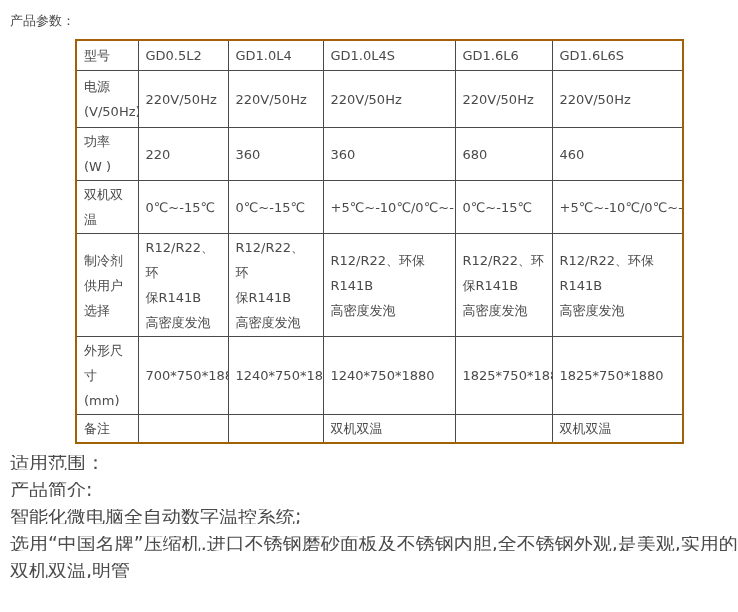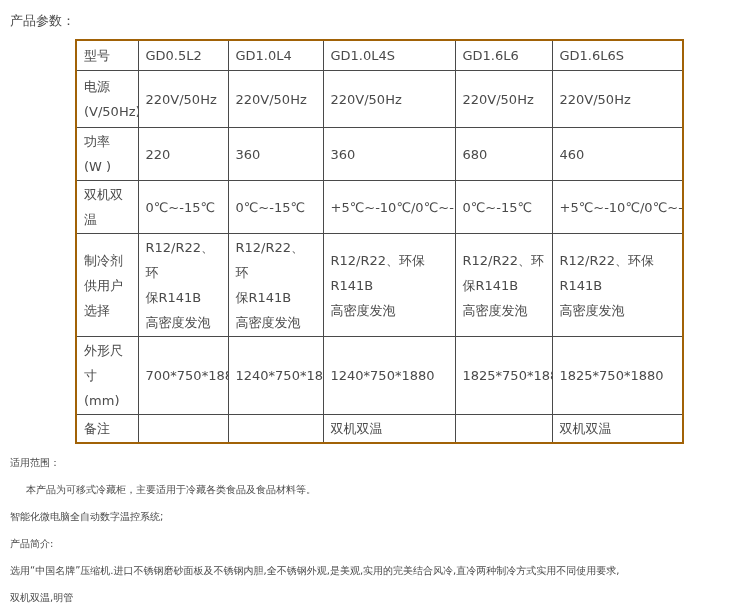--- a/index.html
+++ b/index.html
@@ -50,21 +50,21 @@
   tr.r1 td { height: 54px; }
   tr.r2 td { height: 45px; }
   tr.r3 td { height: 21px; }
   tr.r4 td { height: 80px; }
   tr.r5 td { height: 47px; }
   tr.r6 td { height: 23px; }
   .body-text {
     margin-top: 11px;
   }
   .line {
-    font-size: 10px;
+    font-size: 19px;
     line-height: 15px;
     margin: 0 0 12px 0;
     white-space: nowrap;
     overflow: hidden;
   }
   .line.indent {
     padding-left: 16px;
   }
 </style>
 </head>
@@ -150,21 +150,20 @@
         <td></td>
         <td>双机双温</td>
         <td></td>
         <td>双机双温</td>
       </tr>
     </tbody>
   </table>
 
   <div class="body-text">
     <p class="line">适用范围：</p>
-    <p class="line indent">本产品为可移式冷藏柜，主要适用于冷藏各类食品及食品材料等。</p>
+    <p class="line">产品简介:</p>
     <p class="line">智能化微电脑全自动数字温控系统;</p>
-    <p class="line">产品简介:</p>
     <p class="line">选用“中国名牌”压缩机.进口不锈钢磨砂面板及不锈钢内胆,全不锈钢外观,是美观,实用的完美结合风冷,直冷两种制冷方式实用不同使用要求,</p>
     <p class="line">双机双温,明管</p>
 
   </div>
 
 </div>
 
 </body></html>

